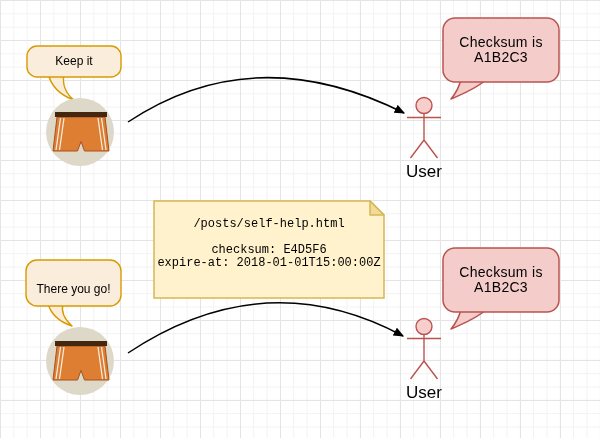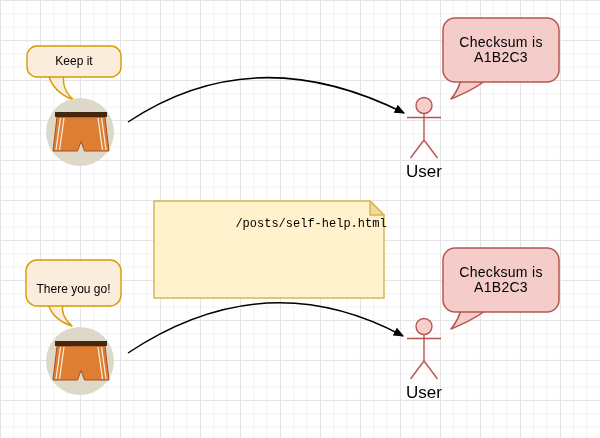--- a/index.html
+++ b/index.html
@@ -32,21 +32,21 @@
   .t-keep  { left: 27px;  top: 46px;  width: 94px;  height: 31px; border-radius: 6px; }
   .t-there { left: 26px;  top: 260px; width: 95px;  height: 58px; padding: 0 6px; box-sizing: border-box; }
   .t-cs-top { left: 443px; top: 18px;  width: 116px; height: 64px; padding: 0 8px; box-sizing: border-box; }
   .t-cs-bot { left: 443px; top: 248px; width: 116px; height: 64px; padding: 0 8px; box-sizing: border-box; }
   .note-txt {
     position: absolute;
     left: 154px; top: 201px; width: 230px; height: 97px;
     box-sizing: border-box;
     padding-top: 17px;
     font-size: 12px; line-height: 13px;
-    text-align: center; color: #000000; margin-left: 42px;
+    text-align: center; color: #000000;
   }
   .note-gap { height: 13px; }
   .user-label { font-size: 17px; width: 56px; height: 14px; }
   .u-top { left: 396px; top: 165px; }
   .u-bot { left: 396px; top: 386px; }
 </style>
 </head>
 <body>
 
 <div class="canvas">
@@ -122,18 +122,20 @@
     <span>Checksum is A1B2C3</span>
   </div>
 
   <div class="txt bubble-txt-pink t-cs-bot">
     <span>Checksum is A1B2C3</span>
   </div>
 
   <div class="note-txt">
     <div>/posts/self-help.html</div>
     <div class="note-gap"></div>
+    <div>checksum: E4D5F6</div>
+    <div>expire-at: 2018-01-01T15:00:00Z</div>
   </div>
 
   <div class="txt user-label u-top">User</div>
   <div class="txt user-label u-bot">User</div>
 
 </div>
 
 </body></html>

